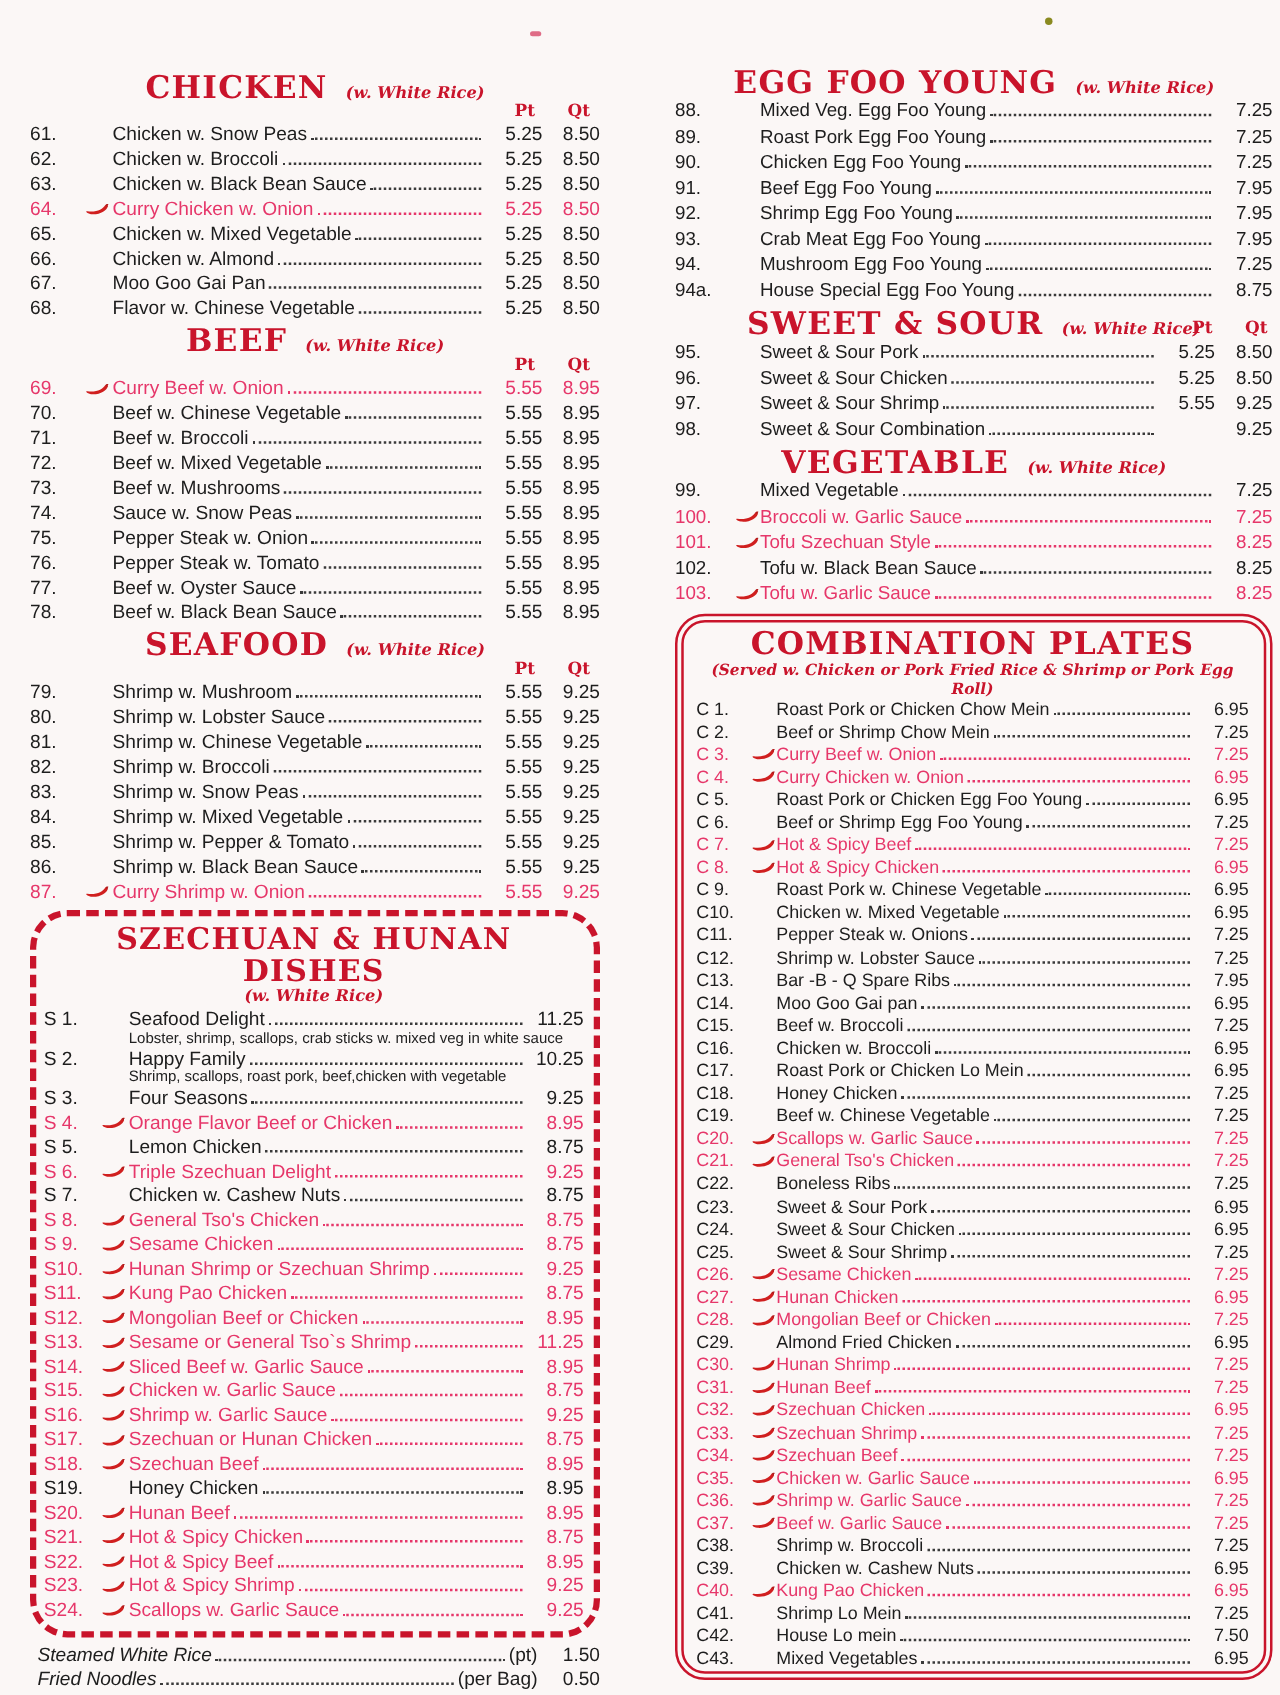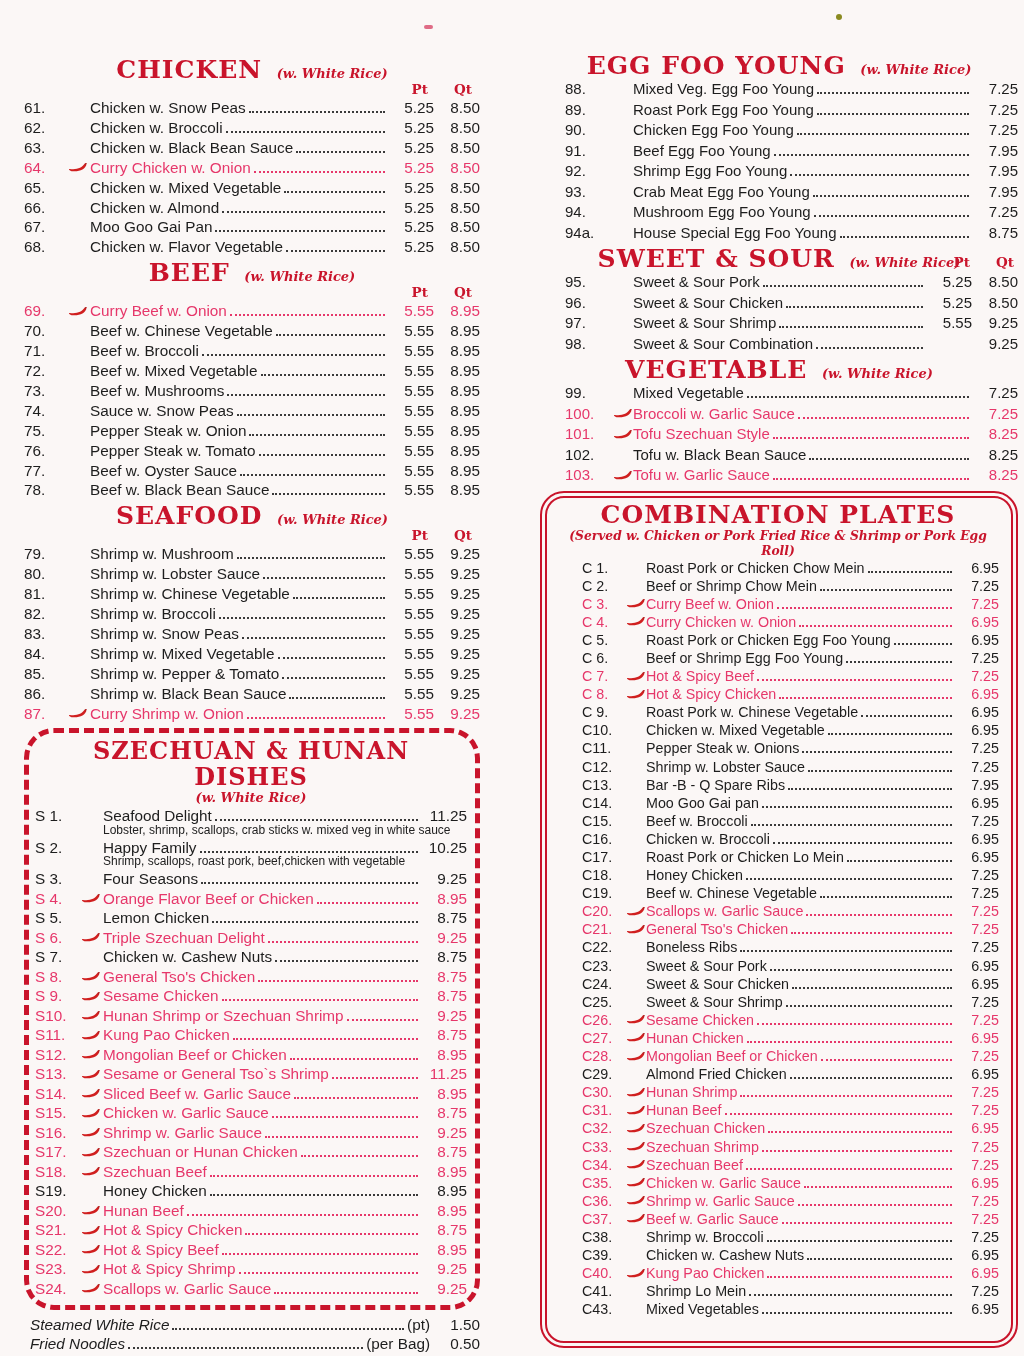--- a/index.html
+++ b/index.html
@@ -33,40 +33,40 @@
   .row .chili{flex:none;width:22px;align-self:center;}
   .row .name{flex:none;padding-right:1px;}
   .row .dots{flex:1;min-width:6px;border-bottom:2px dotted #3a3a3a;margin:0 3px 3px 2px;}
   .row .p{flex:none;width:46px;text-align:right;}
   .row.spicy{color:#e6376a;}
   .row.spicy .dots{border-bottom-color:#e6376a;}
   .chili-svg{display:block;width:19px;height:11px;}
 
   
   .col-right .row{line-height:20.5px;font-size:15px;}
-  .col-right .row .num{width:48px;margin-left:25px;}
+  .col-right .row .num{width:48px;}
   .col-right .row .chili{width:20px;}
 
   
   .sz-box{border:5px dashed #c9142b;border-radius:30px;margin-top:5px;padding:5px 8px 7px 6px;}
   .sz-box .sec-title{font-size:24px;}
   .sz-note{text-align:center;color:#c9142b;font-family:"DejaVu Serif", serif;
            font-weight:bold;font-style:italic;font-size:13px;line-height:15px;margin-bottom:1px;}
   .sz-box .row{line-height:19.5px;font-size:15.3px;}
   .sz-box .row .num{width:46px;}
   .desc{font-size:12px;line-height:12px;margin:-2px 0 2px 68px;color:#212121;white-space:nowrap;}
 
   
   .extras{margin-top:5px;padding-left:4px;}
   .extras .row{line-height:19px;font-size:15.3px;}
   .extras .row .name{padding-left:2px;font-style:italic;}
   .extras .row .p{width:50px;}
 
   
-  .combo-box{border:7px double #c9142b;border-radius:24px;margin-top:5px;padding:4px 12px 23px 10px;}
+  .combo-box{border:7px double #c9142b;border-radius:24px;margin-top:5px;padding:4px 12px 0 10px;}
   .combo-box .sec-title{font-size:25px;}
   .combo-sub{text-align:center;color:#c9142b;font-family:"DejaVu Serif", serif;
              font-weight:bold;font-style:italic;font-size:12.3px;line-height:15px;margin-bottom:1px;}
   .combo-box .row{line-height:18.1px;font-size:14.3px;}
   .combo-box .row .num{width:44px;}
   .combo-box .row .chili{width:20px;}
   .combo-box .row .p{width:44px;}
 </style>
 </head>
 <body>
@@ -186,21 +186,21 @@
         </div>
 
         <div class="row">
           <span class="num">68.</span>
           <span class="chili" style="visibility: hidden;">
             <svg class="chili-svg" viewBox="0 0 26 14">
               <path d="M25 3.2 C24 8.5 16.5 13 6.5 12.2 C4.2 12 2.2 11 1.5 10 C1 9.3 1.6 8.8 2.6 9 C12 10.5 19.5 7 22.3 2.2 Z" fill="#d01f1f"></path>
               <path d="M22.2 2.6 C23 1 24.6 .6 25.8 1.4 C25 2.4 24.6 3.4 24.8 4.4 Z" fill="#b31b1b"></path>
             </svg>
           </span>
-          <span class="name">Chicken w. Flavor Vegetable</span>
+          <span class="name">Flavor w. Chinese Vegetable</span>
           <span class="dots"></span>
           <span class="p">5.25</span>
           <span class="p">8.50</span>
         </div>
       </div>
   </div>
 
   <div class="sec">
     <div class="sec-head">
       <span class="sec-title">BEEF</span>
@@ -1703,20 +1703,32 @@
             <svg class="chili-svg" viewBox="0 0 26 14">
               <path d="M25 3.2 C24 8.5 16.5 13 6.5 12.2 C4.2 12 2.2 11 1.5 10 C1 9.3 1.6 8.8 2.6 9 C12 10.5 19.5 7 22.3 2.2 Z" fill="#d01f1f"></path>
               <path d="M22.2 2.6 C23 1 24.6 .6 25.8 1.4 C25 2.4 24.6 3.4 24.8 4.4 Z" fill="#b31b1b"></path>
             </svg>
           </span>
           <span class="name">Shrimp Lo Mein</span>
           <span class="dots"></span>
           <span class="p">7.25</span>
         </div>
 
+        <div class="row">
+          <span class="num">C42.</span>
+          <span class="chili" style="visibility: hidden;">
+            <svg class="chili-svg" viewBox="0 0 26 14">
+              <path d="M25 3.2 C24 8.5 16.5 13 6.5 12.2 C4.2 12 2.2 11 1.5 10 C1 9.3 1.6 8.8 2.6 9 C12 10.5 19.5 7 22.3 2.2 Z" fill="#d01f1f"></path>
+              <path d="M22.2 2.6 C23 1 24.6 .6 25.8 1.4 C25 2.4 24.6 3.4 24.8 4.4 Z" fill="#b31b1b"></path>
+            </svg>
+          </span>
+          <span class="name">House Lo mein</span>
+          <span class="dots"></span>
+          <span class="p">7.50</span>
+        </div>
 
         <div class="row">
           <span class="num">C43.</span>
           <span class="chili" style="visibility: hidden;">
             <svg class="chili-svg" viewBox="0 0 26 14">
               <path d="M25 3.2 C24 8.5 16.5 13 6.5 12.2 C4.2 12 2.2 11 1.5 10 C1 9.3 1.6 8.8 2.6 9 C12 10.5 19.5 7 22.3 2.2 Z" fill="#d01f1f"></path>
               <path d="M22.2 2.6 C23 1 24.6 .6 25.8 1.4 C25 2.4 24.6 3.4 24.8 4.4 Z" fill="#b31b1b"></path>
             </svg>
           </span>
           <span class="name">Mixed Vegetables</span>

